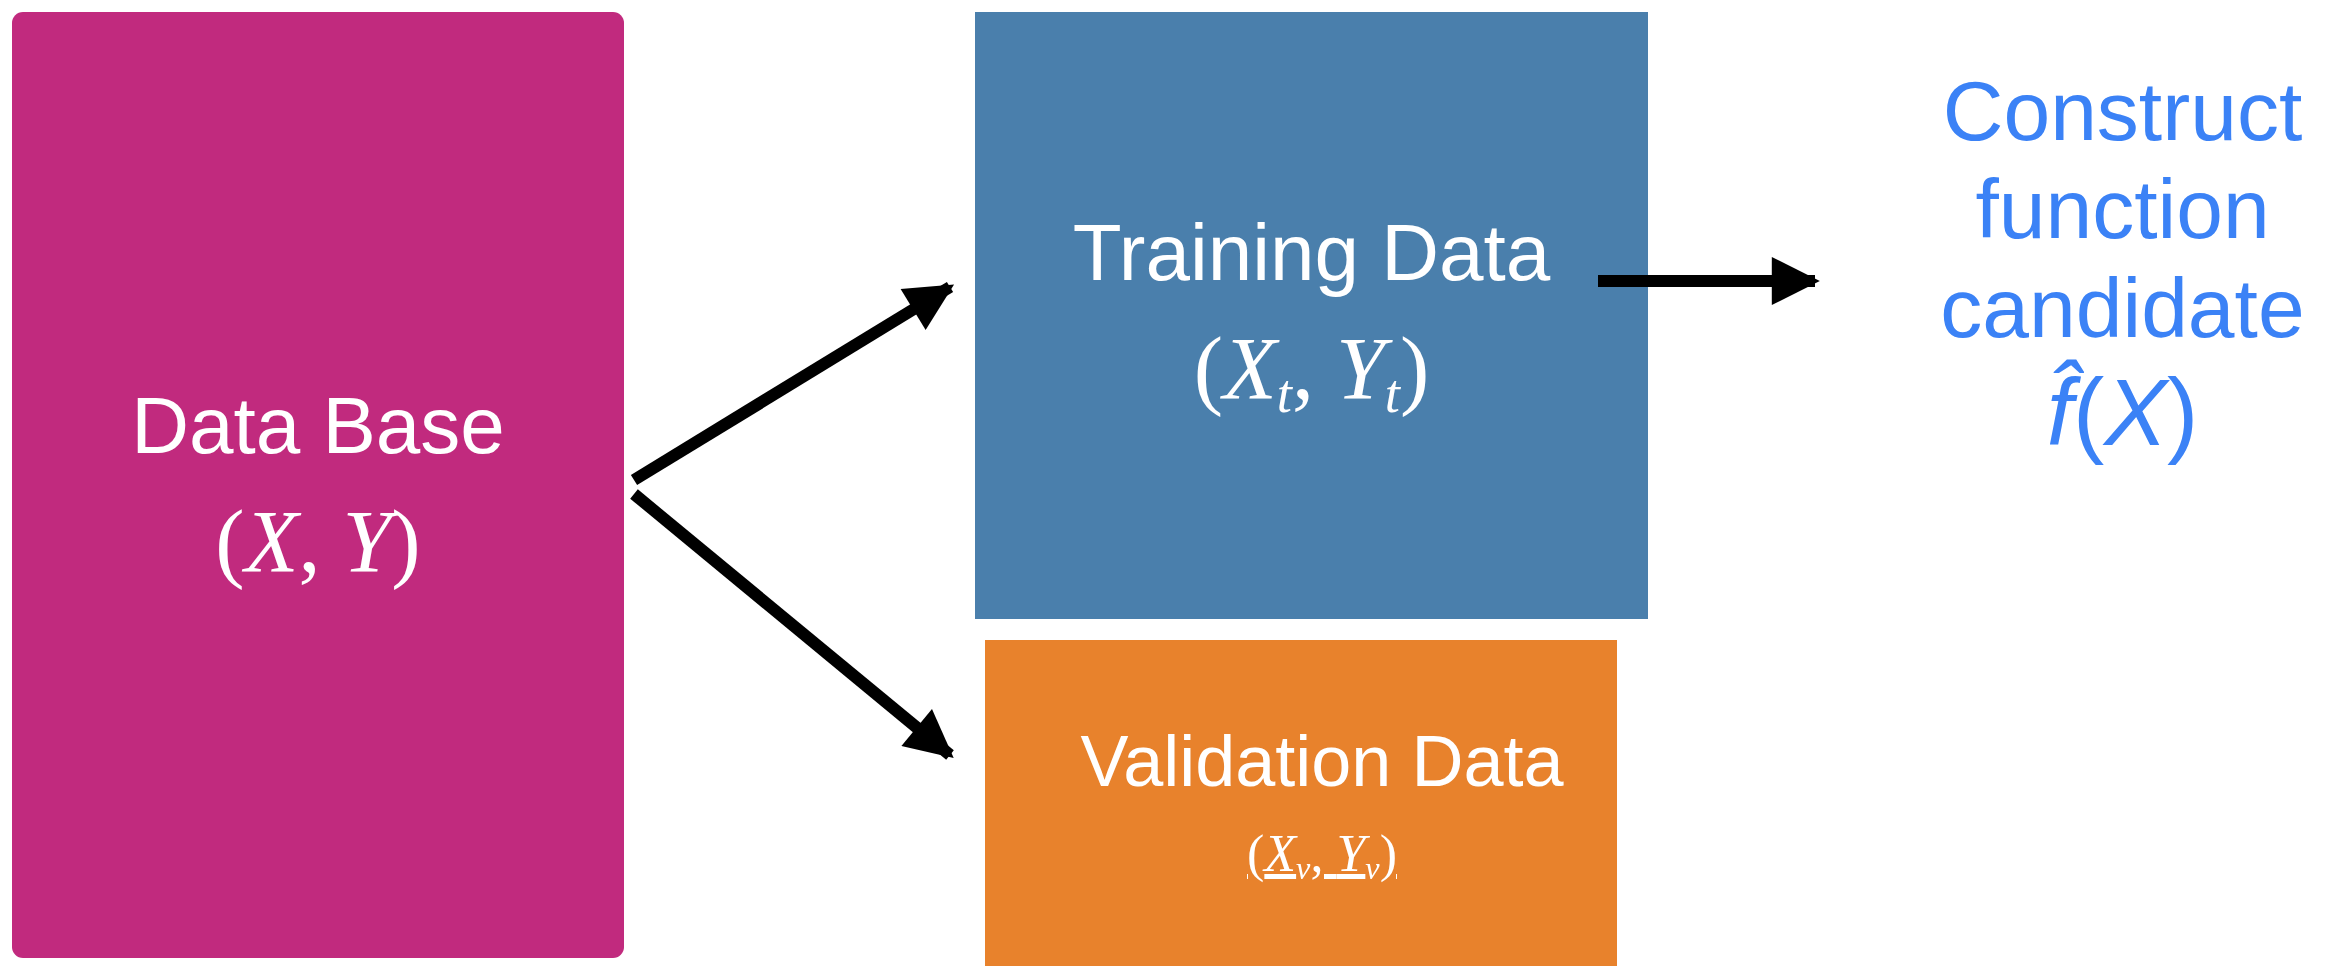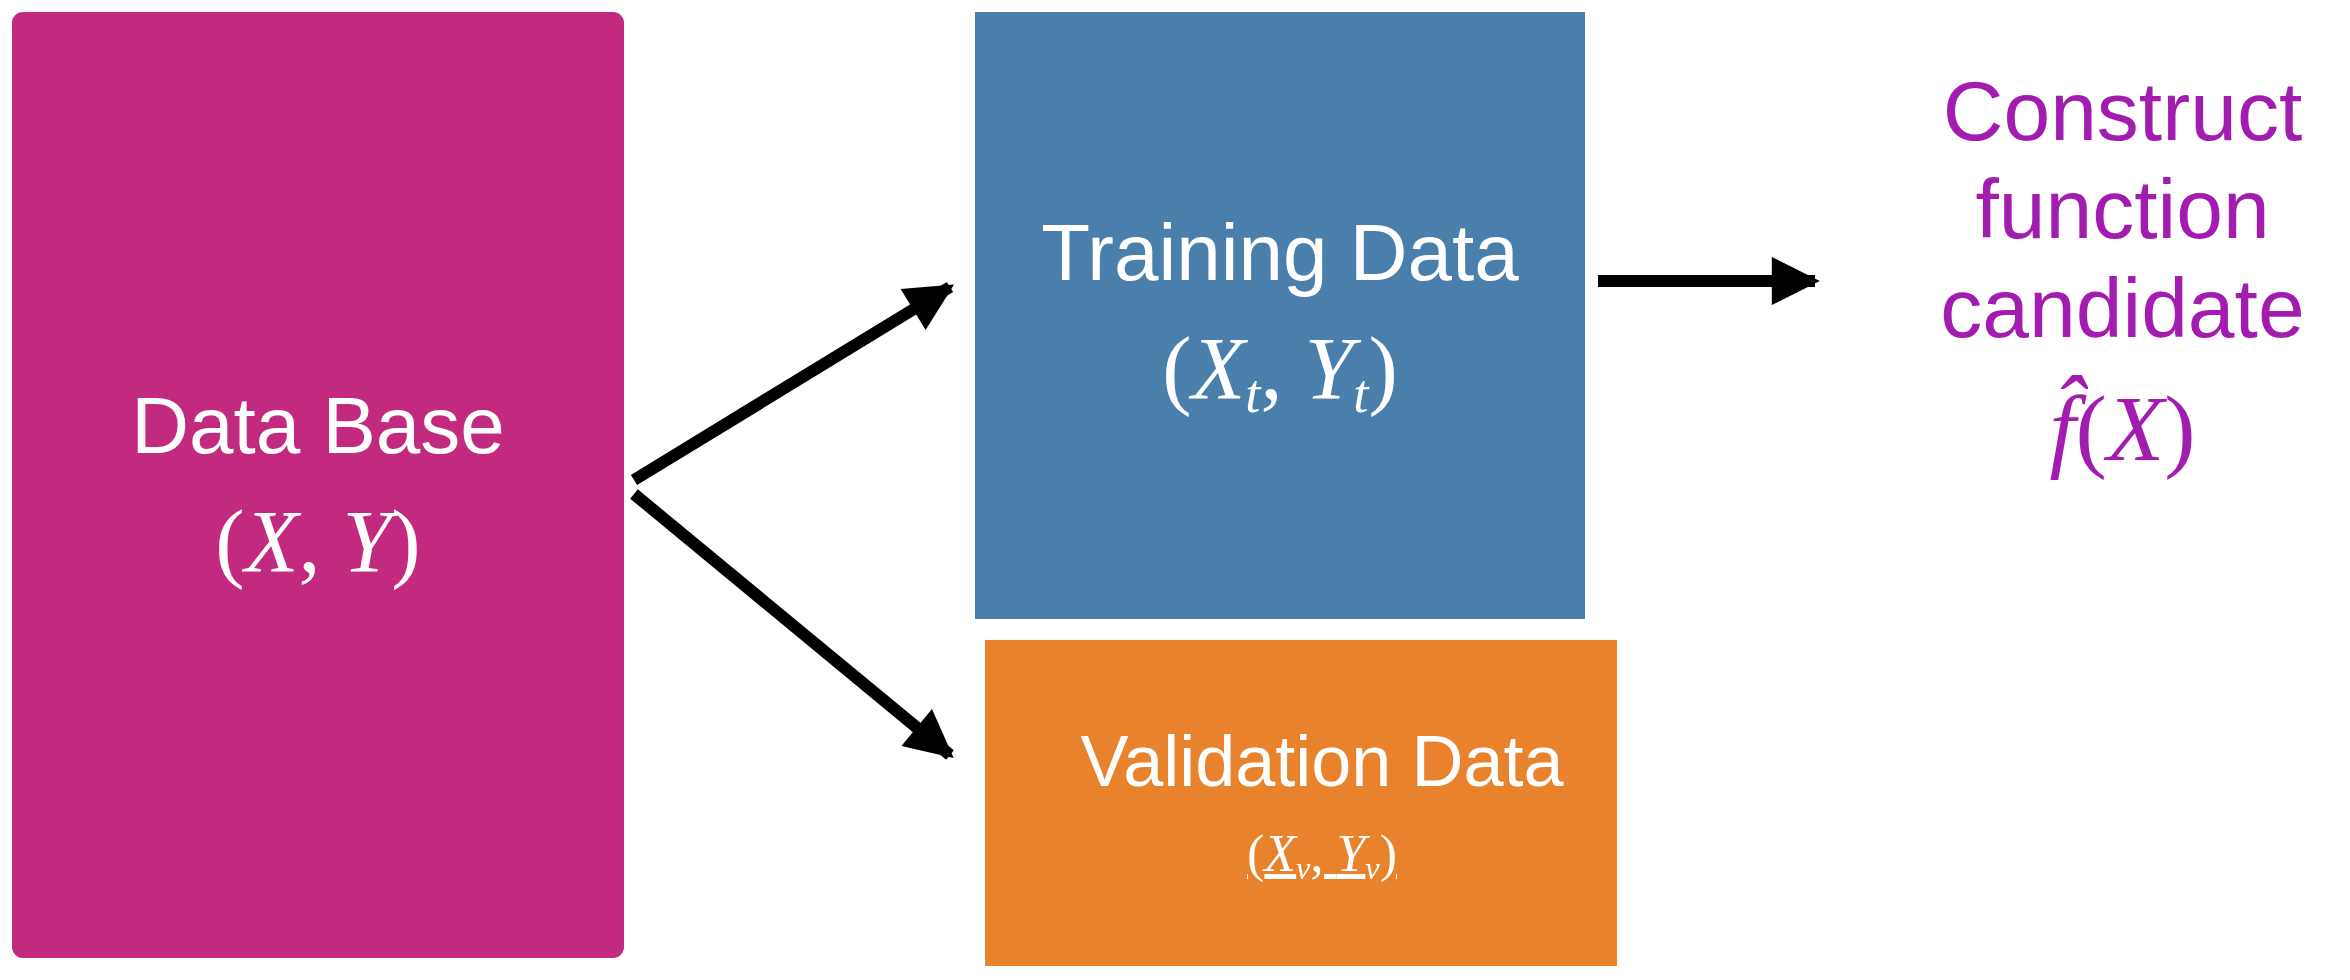--- a/index.html
+++ b/index.html
@@ -14,21 +14,21 @@
   .box {
     position: absolute;
     display: flex;
     flex-direction: column;
     justify-content: center;
     align-items: center;
     color: #ffffff;
     text-align: center;
   }
   .box-database { left: 12px;  top: 12px;  width: 612px; height: 946px; }
-  .box-training { left: 975px; top: 12px;  width: 610px; height: 607px; }
+  .box-training { left: 975px; top: 12px;  width: 673px; height: 607px; }
   .box-validation { left: 985px; top: 640px; width: 590px; height: 326px; padding-left: 42px; }
 
   .box-title { font-size: 80px; line-height: 1.15; }
   .box-validation .box-title { font-size: 72px; }
 
   .box-math {
     font-family: "Liberation Serif", serif;
     font-style: normal;
     font-size: 88px;
     line-height: 1.1;
@@ -54,24 +54,24 @@
     position: absolute;
     left: 1895px;
     top: 62px;
     width: 455px;
     text-align: center;
     color: #000000;
     font-size: 84px;
     line-height: 1.17;
   }
   .construct-math {
-    font-family: Liberation Serif, serif;
+    font-family: Liberation Sans, sans-serif;
     font-size: 94px;
     line-height: 1.1;
-    margin-top: 20px;
+    margin-top: 4px;
   }
 </style>
 </head>
 <body>
 
 <div class="canvas">
 
   <div class="box box-database" style="background: rgb(193, 42, 126); color: rgb(255, 255, 255); border-radius: 11px;">
     <div class="box-title">Data Base</div>
     <div class="box-math">
@@ -97,21 +97,21 @@
     <defs>
       <marker id="arrowhead" viewBox="0 0 10 10" refX="9" refY="5" markerWidth="60" markerHeight="48" orient="auto" markerUnits="userSpaceOnUse">
         <path d="M0,0 L10,5 L0,10 z" fill="#000000"></path>
       </marker>
     </defs>
     <line class="arrow-line" x1="634" y1="480" x2="950" y2="287" stroke="#000000" stroke-width="12" marker-end="url(#arrowhead)"></line>
     <line class="arrow-line" x1="634" y1="494" x2="950" y2="755" stroke="#000000" stroke-width="12" marker-end="url(#arrowhead)"></line>
     <line class="arrow-line" x1="1598" y1="281" x2="1815" y2="281" stroke="#000000" stroke-width="12" marker-end="url(#arrowhead)"></line>
   </svg>
 
-  <div class="construct" style="color: #a21caf;">
+  <div class="construct" style="color: #3b82f6;">
     <div>Construct</div>
     <div>function</div>
     <div>candidate</div>
     <div class="construct-math">
       <span class="var">f̂</span><span>(</span><span class="var">X</span><span>)</span>
     </div>
   </div>
 
 </div>
 

